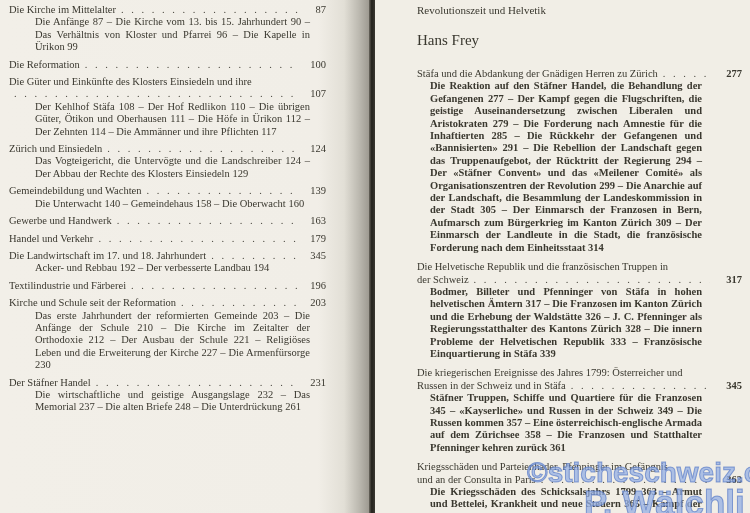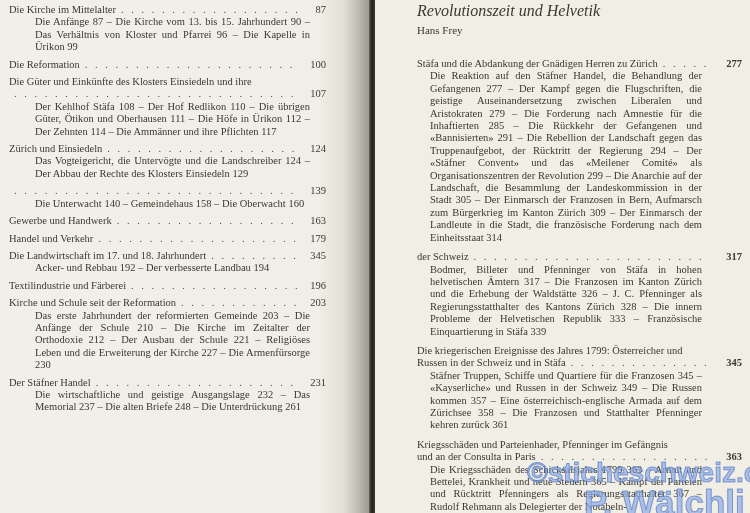--- a/index.html
+++ b/index.html
@@ -30,24 +30,24 @@
   .entry:first-child{margin-top:0;}
   .page-right .entry{margin-top:7px;}
   .tline{margin-right:26px;}
   .page-right .tline{margin-right:40px;}
   .trow{display:flex;align-items:baseline;}
   .ttext{white-space:nowrap;}
   .leader{flex:1;overflow:hidden;white-space:nowrap;letter-spacing:2.5px;padding:0 3px 0 5px;color:#4a483f;}
   .num{width:28px;text-align:right;flex:none;}
   .page-right .num{width:32px;font-weight:bold;}
   .sub{padding:0 16px 0 26px;text-align:justify;}
-  .page-right .sub{padding:0 40px 0 13px;}
-  
-  .rp-title{font-style:italic;font-size:16px;line-height:13px;}
-  .rp-author{font-size:11px;line-height:12px;margin-top:7px;}
+  .page-right .sub{padding:0 40px 0 13px;font-weight:bold;}
+  
+  .rp-title{font-size:11px;line-height:13px;}
+  .rp-author{font-size:15px;line-height:12px;margin-top:17px;}
   .rp-gap{height:15px;}
   
   .wm{
     position:absolute;z-index:5;
     font-family:"Liberation Sans","DejaVu Sans",sans-serif;font-weight:bold;
     color:rgba(96,136,214,0.50);
     -webkit-text-stroke:1px rgba(58,99,189,0.55);
     text-shadow:0 0 1px rgba(255,255,255,0.5);
     white-space:nowrap;
   }
@@ -87,20 +87,21 @@
         <div class="entry">
           <div class="trow">
             <span class="ttext">Zürich und Einsiedeln</span>
             <span class="leader">. . . . . . . . . . . . . . . . . . . . . . . . . . . . . . . . . . . . . . . . . . . . . . . . . . . . . . . . . . . . </span>
             <span class="num">124</span>
           </div>
           <div class="sub">Das Vogteigericht, die Untervögte und die Landschreiber 124 – Der Abbau der Rechte des Klosters Einsiedeln 129</div>
         </div>
         <div class="entry">
           <div class="trow">
+            <span class="ttext">Gemeindebildung und Wachten</span>
             <span class="leader">. . . . . . . . . . . . . . . . . . . . . . . . . . . . . . . . . . . . . . . . . . . . . . . . . . . . . . . . . . . . </span>
             <span class="num">139</span>
           </div>
           <div class="sub">Die Unterwacht 140 – Gemeindehaus 158 – Die Oberwacht 160</div>
         </div>
         <div class="entry">
           <div class="trow">
             <span class="ttext">Gewerbe und Handwerk</span>
             <span class="leader">. . . . . . . . . . . . . . . . . . . . . . . . . . . . . . . . . . . . . . . . . . . . . . . . . . . . . . . . . . . . </span>
             <span class="num">163</span>
@@ -156,20 +157,21 @@
     <div id="right-entries">
         <div class="entry">
           <div class="trow">
             <span class="ttext">Stäfa und die Abdankung der Gnädigen Herren zu Zürich</span>
             <span class="leader">. . . . . . . . . . . . . . . . . . . . . . . . . . . . . . . . . . . . . . . . . . . . . . . . . . . . . . . . . . . . </span>
             <span class="num">277</span>
           </div>
           <div class="sub">Die Reaktion auf den Stäfner Handel, die Behandlung der Gefangenen 277 – Der Kampf gegen die Flugschriften, die geistige Auseinandersetzung zwischen Liberalen und Aristokraten 279 – Die Forderung nach Amnestie für die Inhaftierten 285 – Die Rückkehr der Gefangenen und «Bannisierten» 291 – Die Rebellion der Landschaft gegen das Truppenaufgebot, der Rücktritt der Regierung 294 – Der «Stäfner Convent» und das «Meilener Comité» als Organisationszentren der Revolution 299 – Die Anarchie auf der Landschaft, die Besammlung der Landeskommission in der Stadt 305 – Der Einmarsch der Franzosen in Bern, Aufmarsch zum Bürgerkrieg im Kanton Zürich 309 – Der Einmarsch der Landleute in die Stadt, die französische Forderung nach dem Einheitsstaat 314</div>
         </div>
         <div class="entry">
+          <div class="tline">Die Helvetische Republik und die französischen Truppen in</div>
           <div class="trow">
             <span class="ttext">der Schweiz</span>
             <span class="leader">. . . . . . . . . . . . . . . . . . . . . . . . . . . . . . . . . . . . . . . . . . . . . . . . . . . . . . . . . . . . </span>
             <span class="num">317</span>
           </div>
           <div class="sub">Bodmer, Billeter und Pfenninger von Stäfa in hohen helvetischen Ämtern 317 – Die Franzosen im Kanton Zürich und die Erhebung der Waldstätte 326 – J. C. Pfenninger als Regierungsstatthalter des Kantons Zürich 328 – Die innern Probleme der Helvetischen Republik 333 – Französische Einquartierung in Stäfa 339</div>
         </div>
         <div class="entry">
           <div class="tline">Die kriegerischen Ereignisse des Jahres 1799: Österreicher und</div>
           <div class="trow">

